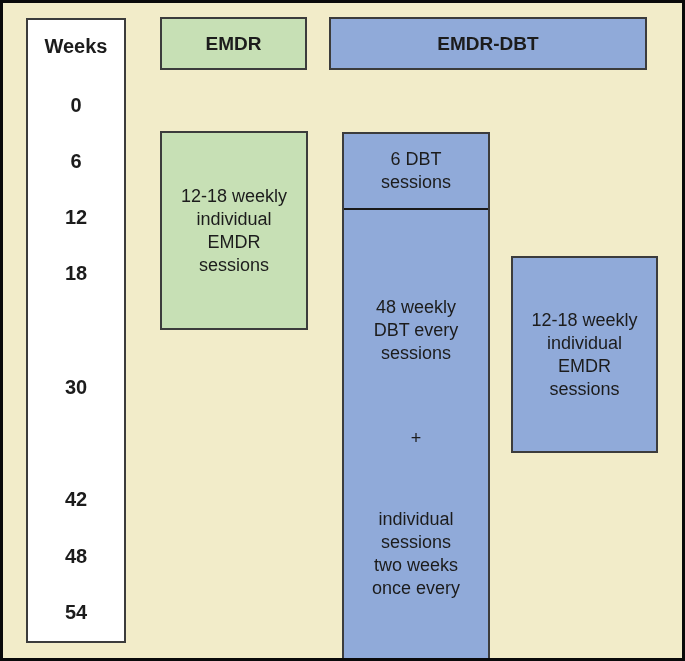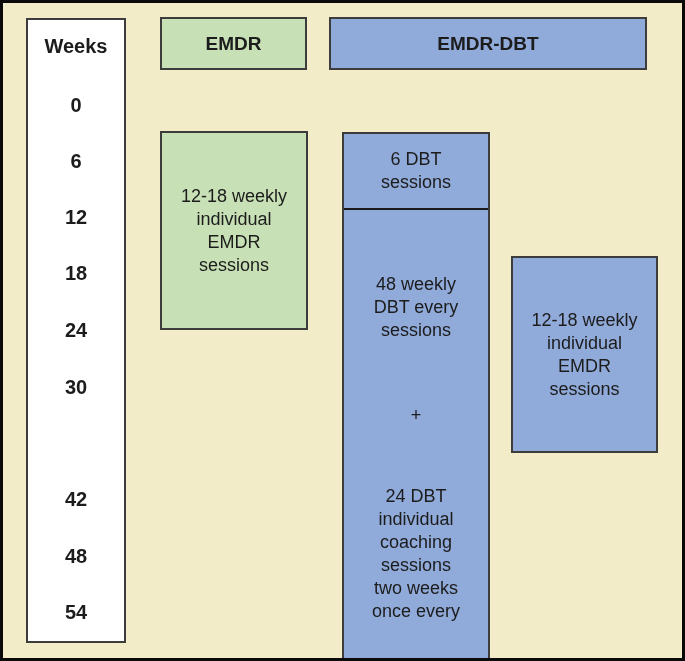--- a/index.html
+++ b/index.html
@@ -74,21 +74,20 @@
 <body>
 
 <div class="canvas">
 
   <div class="box weeks-box">
     <div class="weeks-title">Weeks</div>
     <div class="week-tick" style="top:73px">0</div>
     <div class="week-tick" style="top:129px">6</div>
     <div class="week-tick" style="top:185px">12</div>
     <div class="week-tick" style="top:241px">18</div>
-    <div class="week-tick" style="top:298px">24</div>
     <div class="week-tick" style="top:355px">30</div>
     <div class="week-tick" style="top:467px">42</div>
     <div class="week-tick" style="top:524px">48</div>
     <div class="week-tick" style="top:580px">54</div>
   </div>
 
   <div class="box hdr emdr-header">EMDR</div>
 
   <div class="box emdr-body centered body-text">
     <div>12-18 weekly</div>
@@ -105,23 +104,21 @@
       <div>sessions</div>
     </div>
     <div class="dbt-bottom">
       <div>
         <div>48 weekly</div>
         <div>DBT every</div>
         <div>sessions</div>
       </div>
       <div class="plus-line">+</div>
       <div>
-        <div>24 DBT</div>
         <div>individual</div>
-        <div>coaching</div>
         <div>sessions</div>
         <div>two weeks</div>
         <div>once every</div>
       </div>
     </div>
   </div>
 
   <div class="box emdr2-box centered body-text">
     <div>12-18 weekly</div>
     <div>individual</div>

